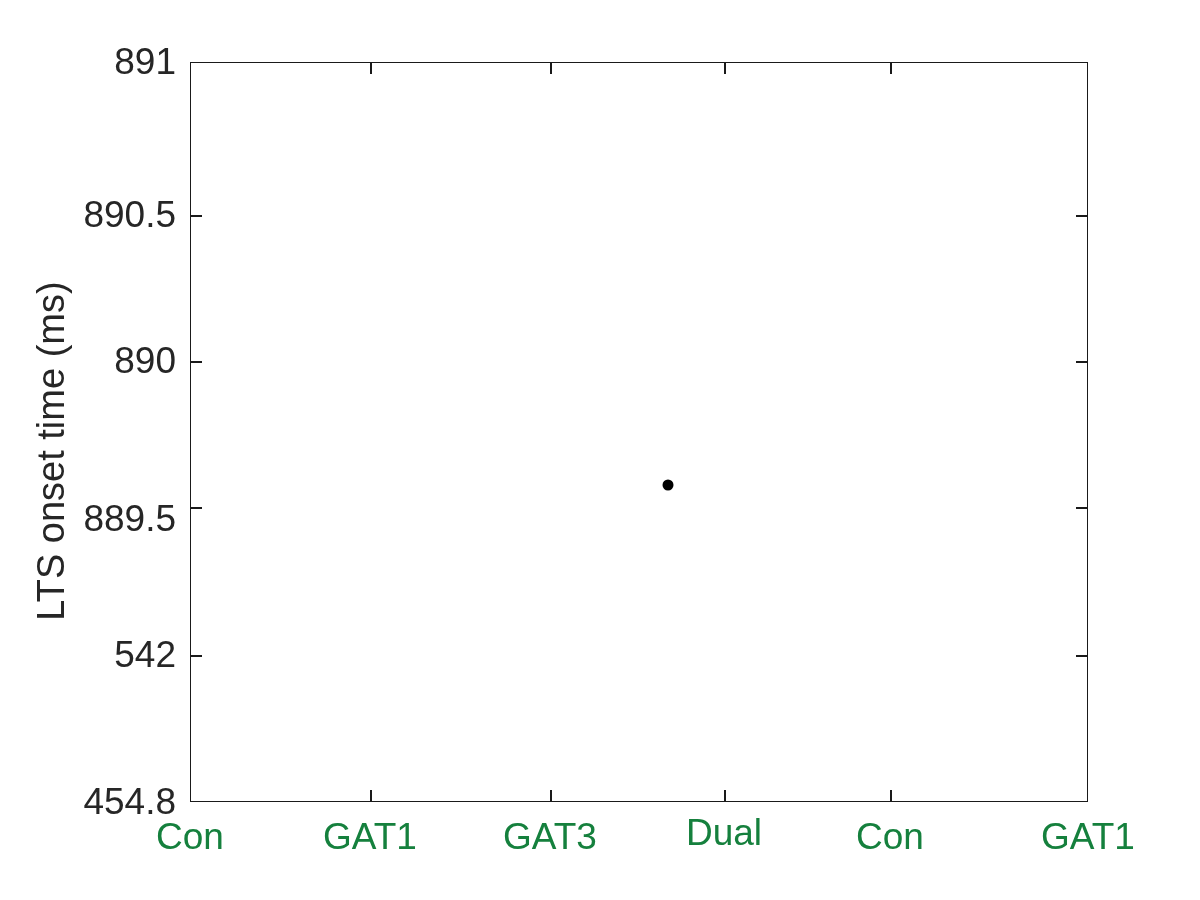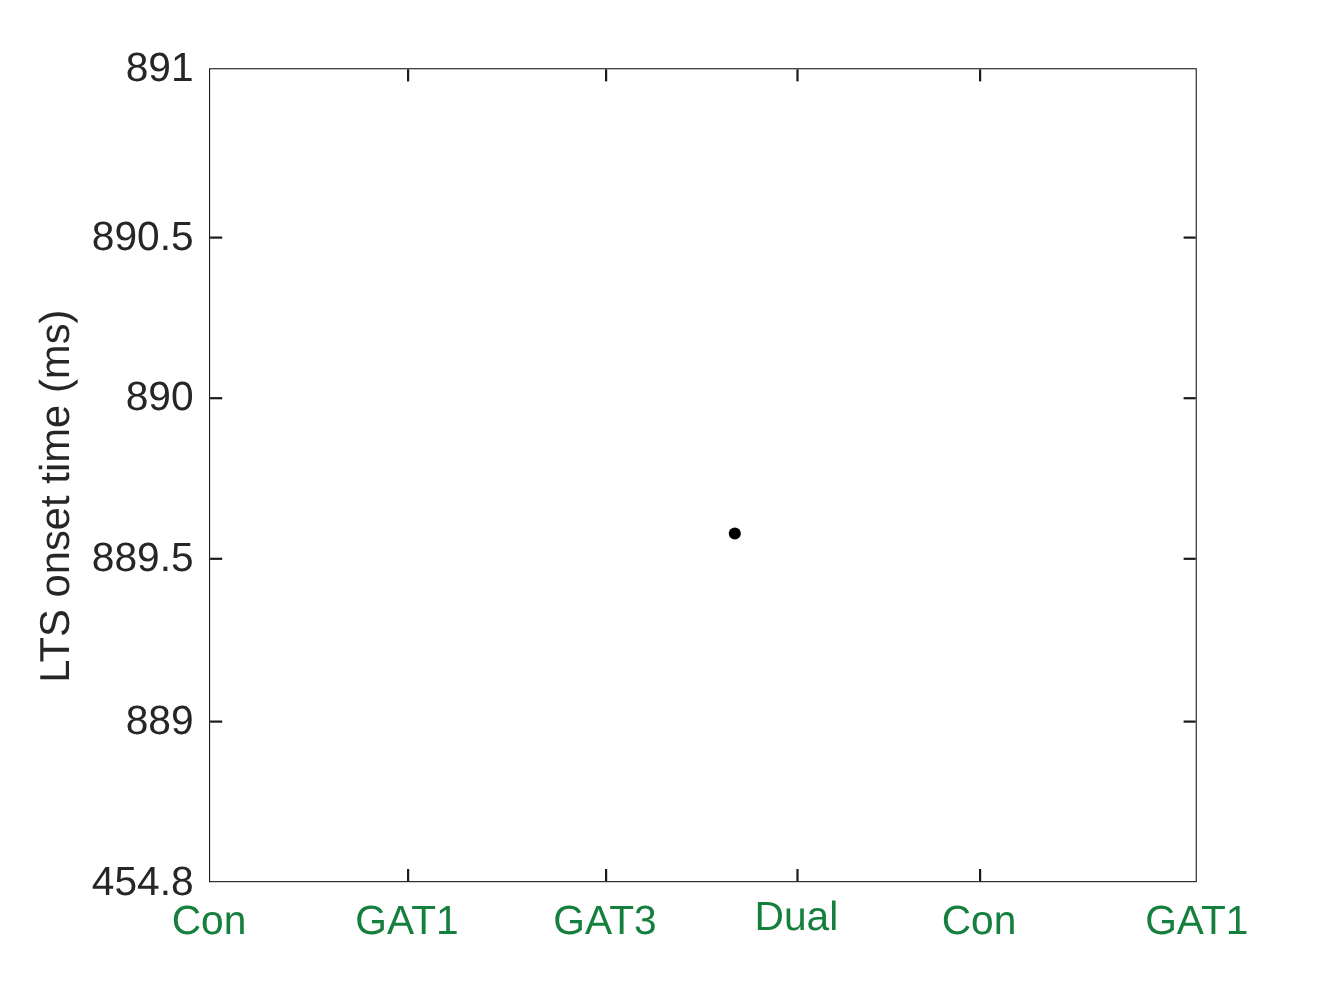--- a/index.html
+++ b/index.html
@@ -115,22 +115,22 @@
 <body>
 
 <div id="figure">
 
   <div id="y-axis-title">LTS onset time (ms)</div>
 
   <div id="ytick-labels">
       <div class="ylabel-tick" style="top: 43px;">891</div>
       <div class="ylabel-tick" style="top: 196px;">890.5</div>
       <div class="ylabel-tick" style="top: 342px;">890</div>
-      <div class="ylabel-tick" style="top: 488px;">889.5</div>
-      <div class="ylabel-tick" style="top: 636px;">889</div>
+      <div class="ylabel-tick" style="top: 500px;">889.5</div>
+      <div class="ylabel-tick" style="top: 636px;">542</div>
       <div class="ylabel-tick" style="top: 783px;">454.8</div>
     </div>
 
   <div id="xtick-labels">
       <div class="xlabel-tick" style="left: 190px; top: 818px;">Con</div>
       <div class="xlabel-tick" style="left: 370px; top: 818px;">GAT1</div>
       <div class="xlabel-tick" style="left: 550px; top: 818px;">GAT3</div>
       <div class="xlabel-tick" style="left: 724px; top: 814px;">Dual</div>
       <div class="xlabel-tick" style="left: 890px; top: 818px;">Con</div>
       <div class="xlabel-tick" style="left: 1088px; top: 818px;">GAT1</div>

